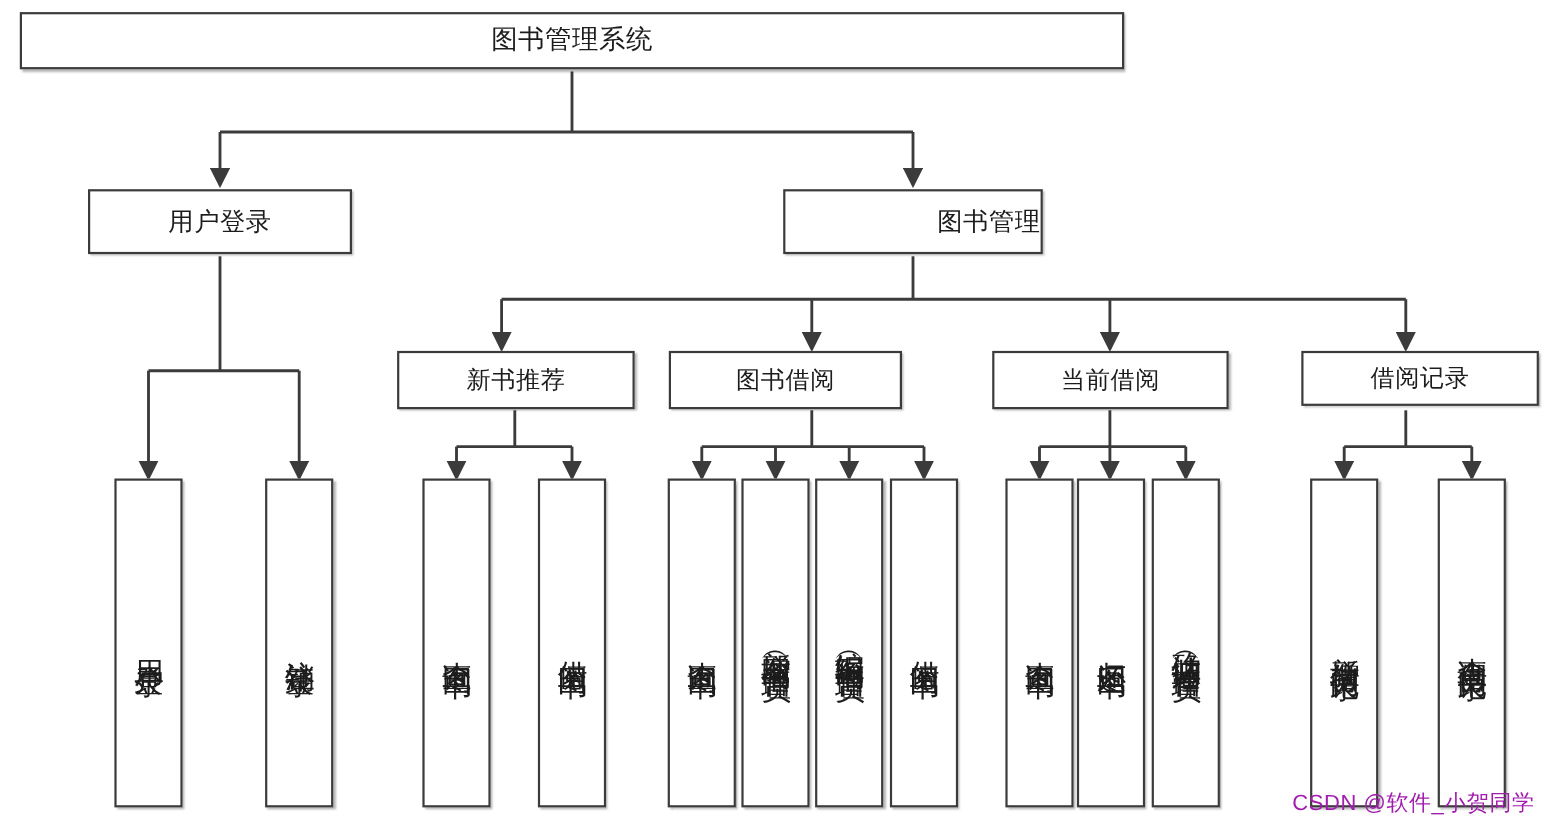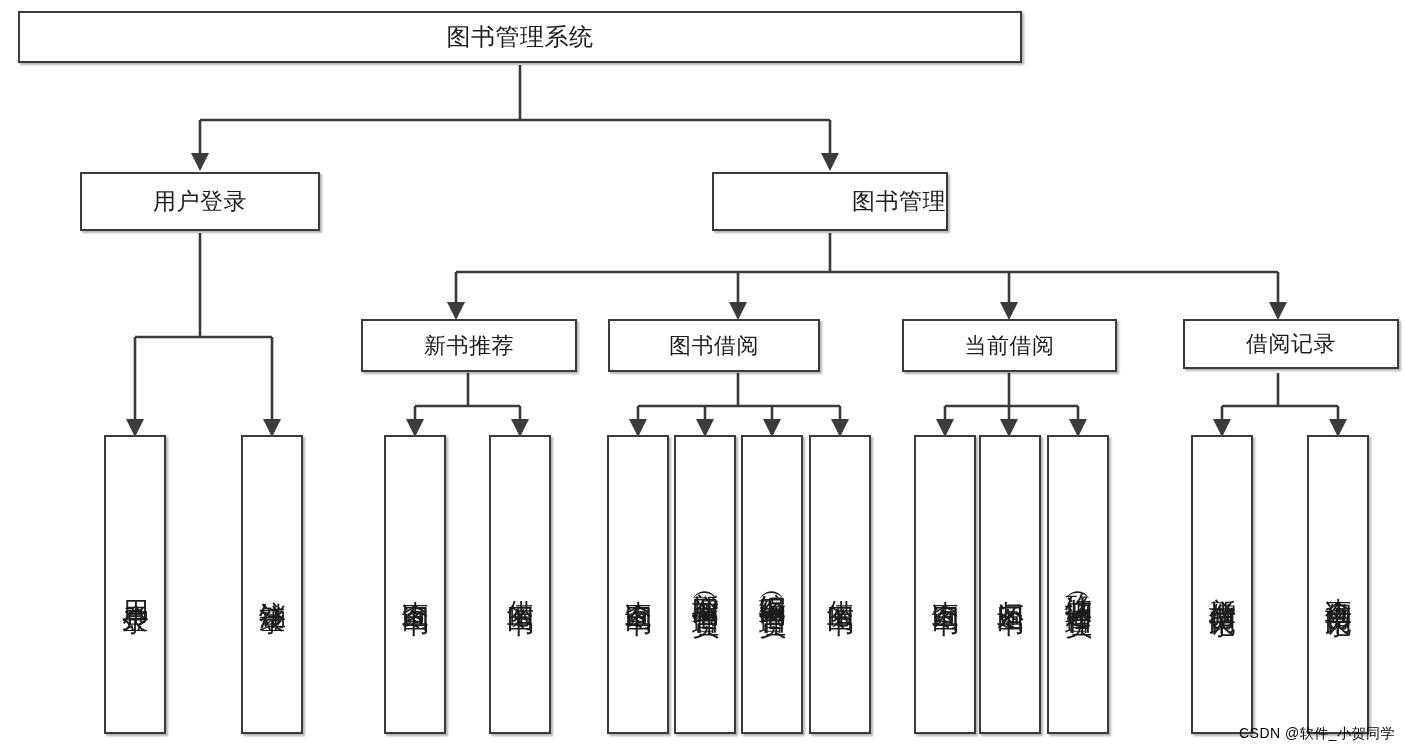--- a/index.html
+++ b/index.html
@@ -62,22 +62,22 @@
     font-size: 27px;
     line-height: 1.0;
     letter-spacing: 3px;
     white-space: nowrap;
     text-align: center;
   }
   #watermark {
     position: absolute;
     right: 10px;
     bottom: 4px;
-    font-size: 14px;
-    color: #000000;
+    font-size: 20px;
+    color: #a21caf;
     letter-spacing: 0.5px;
     white-space: nowrap;
     z-index: 5;
     font-family: "Liberation Sans", "DejaVu Sans", sans-serif;
   }
 </style>
 </head>
 <body>
 
 <div id="diagram-root">

